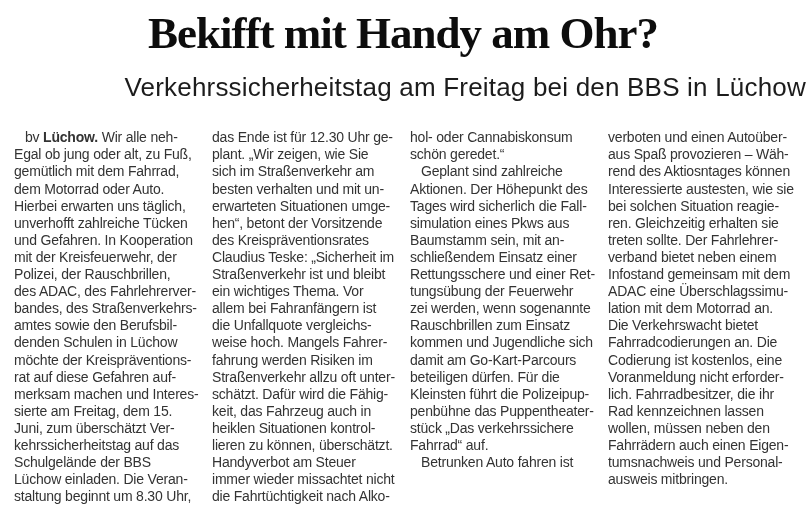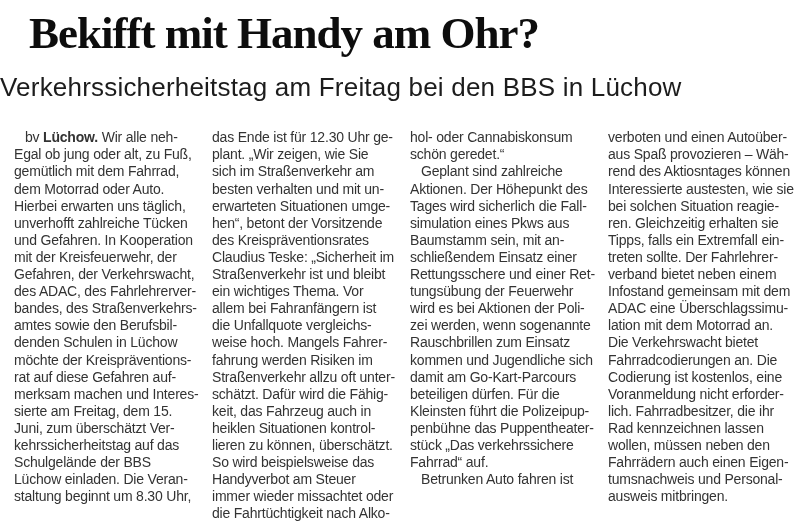--- a/index.html
+++ b/index.html
@@ -19,32 +19,31 @@
     width: 806px; height: 527px;
     background: var(--bg);
     overflow: hidden;
   }
   .headline {
     font-family: "Liberation Serif", serif;
     font-weight: 700;
     font-size: 45px;
     line-height: 1.12;
     letter-spacing: -1px;
-    text-align: left;
+    text-align: center;
     margin: 8px 0 0 0;
     color: var(--headline);
-    padding-left: 29px;
   }
   .subheadline {
     font-family: "Liberation Sans", sans-serif;
     font-weight: 400;
     font-size: 26px;
     line-height: 1.15;
     letter-spacing: 0.2px;
-    text-align: left;
+    text-align: right;
     margin: 15px 0 0 0;
     color: var(--subhead);
   }
   .columns {
     display: flex;
     gap: 13px;
     padding: 0 11px 0 14px;
     margin-top: 26px;
   }
   .col {
@@ -72,21 +71,21 @@
   <div class="columns">
     <div class="col">
         <div class="line indent"><span>bv </span><span class="bold">Lüchow.</span><span> Wir alle neh-</span></div>
         <div class="line"><span>Egal ob jung oder alt, zu Fuß,</span></div>
         <div class="line"><span>gemütlich mit dem Fahrrad,</span></div>
         <div class="line"><span>dem Motorrad oder Auto.</span></div>
         <div class="line"><span>Hierbei erwarten uns täglich,</span></div>
         <div class="line"><span>unverhofft zahlreiche Tücken</span></div>
         <div class="line"><span>und Gefahren. In Kooperation</span></div>
         <div class="line"><span>mit der Kreisfeuerwehr, der</span></div>
-        <div class="line"><span>Gefahren, der Verkehrswacht,</span></div>
+        <div class="line"><span>Polizei, der Rauschbrillen,</span></div>
         <div class="line"><span>des ADAC, des Fahrlehrerver-</span></div>
         <div class="line"><span>bandes, des Straßenverkehrs-</span></div>
         <div class="line"><span>amtes sowie den Berufsbil-</span></div>
         <div class="line"><span>denden Schulen in Lüchow</span></div>
         <div class="line"><span>möchte der Kreispräventions-</span></div>
         <div class="line"><span>rat auf diese Gefahren auf-</span></div>
         <div class="line"><span>merksam machen und Interes-</span></div>
         <div class="line"><span>sierte am Freitag, dem 15.</span></div>
         <div class="line"><span>Juni, zum überschätzt Ver-</span></div>
         <div class="line"><span>kehrssicherheitstag auf das</span></div>
@@ -107,56 +106,53 @@
         <div class="line"><span>ein wichtiges Thema. Vor</span></div>
         <div class="line"><span>allem bei Fahranfängern ist</span></div>
         <div class="line"><span>die Unfallquote vergleichs-</span></div>
         <div class="line"><span>weise hoch. Mangels Fahrer-</span></div>
         <div class="line"><span>fahrung werden Risiken im</span></div>
         <div class="line"><span>Straßenverkehr allzu oft unter-</span></div>
         <div class="line"><span>schätzt. Dafür wird die Fähig-</span></div>
         <div class="line"><span>keit, das Fahrzeug auch in</span></div>
         <div class="line"><span>heiklen Situationen kontrol-</span></div>
         <div class="line"><span>lieren zu können, überschätzt.</span></div>
-        <div class="line"><span>So wird beispielsweise das</span></div>
         <div class="line"><span>Handyverbot am Steuer</span></div>
-        <div class="line"><span>immer wieder missachtet oder</span></div>
+        <div class="line"><span>immer wieder missachtet nicht</span></div>
         <div class="line"><span>die Fahrtüchtigkeit nach Alko-</span></div>
       </div>
     <div class="col">
         <div class="line"><span>hol- oder Cannabiskonsum</span></div>
         <div class="line"><span>schön geredet.“</span></div>
         <div class="line indent"><span>Geplant sind zahlreiche</span></div>
         <div class="line"><span>Aktionen. Der Höhepunkt des</span></div>
         <div class="line"><span>Tages wird sicherlich die Fall-</span></div>
         <div class="line"><span>simulation eines Pkws aus</span></div>
         <div class="line"><span>Baumstamm sein, mit an-</span></div>
         <div class="line"><span>schließendem Einsatz einer</span></div>
         <div class="line"><span>Rettungsschere und einer Ret-</span></div>
         <div class="line"><span>tungsübung der Feuerwehr</span></div>
-        <div class="line"><span>wird es bei Aktionen der Poli-</span></div>
         <div class="line"><span>zei werden, wenn sogenannte</span></div>
         <div class="line"><span>Rauschbrillen zum Einsatz</span></div>
         <div class="line"><span>kommen und Jugendliche sich</span></div>
         <div class="line"><span>damit am Go-Kart-Parcours</span></div>
         <div class="line"><span>beteiligen dürfen. Für die</span></div>
         <div class="line"><span>Kleinsten führt die Polizeipup-</span></div>
         <div class="line"><span>penbühne das Puppentheater-</span></div>
         <div class="line"><span>stück „Das verkehrssichere</span></div>
         <div class="line"><span>Fahrrad“ auf.</span></div>
         <div class="line indent"><span>Betrunken Auto fahren ist</span></div>
       </div>
     <div class="col">
         <div class="line"><span>verboten und einen Autoüber-</span></div>
         <div class="line"><span>aus Spaß provozieren – Wäh-</span></div>
         <div class="line"><span>rend des Aktiosntages können</span></div>
         <div class="line"><span>Interessierte austesten, wie sie</span></div>
         <div class="line"><span>bei solchen Situation reagie-</span></div>
         <div class="line"><span>ren. Gleichzeitig erhalten sie</span></div>
-        <div class="line"><span>Tipps, falls ein Extremfall ein-</span></div>
         <div class="line"><span>treten sollte. Der Fahrlehrer-</span></div>
         <div class="line"><span>verband bietet neben einem</span></div>
         <div class="line"><span>Infostand gemeinsam mit dem</span></div>
         <div class="line"><span>ADAC eine Überschlagssimu-</span></div>
         <div class="line"><span>lation mit dem Motorrad an.</span></div>
         <div class="line"><span>Die Verkehrswacht bietet</span></div>
         <div class="line"><span>Fahrradcodierungen an. Die</span></div>
         <div class="line"><span>Codierung ist kostenlos, eine</span></div>
         <div class="line"><span>Voranmeldung nicht erforder-</span></div>
         <div class="line"><span>lich. Fahrradbesitzer, die ihr</span></div>

